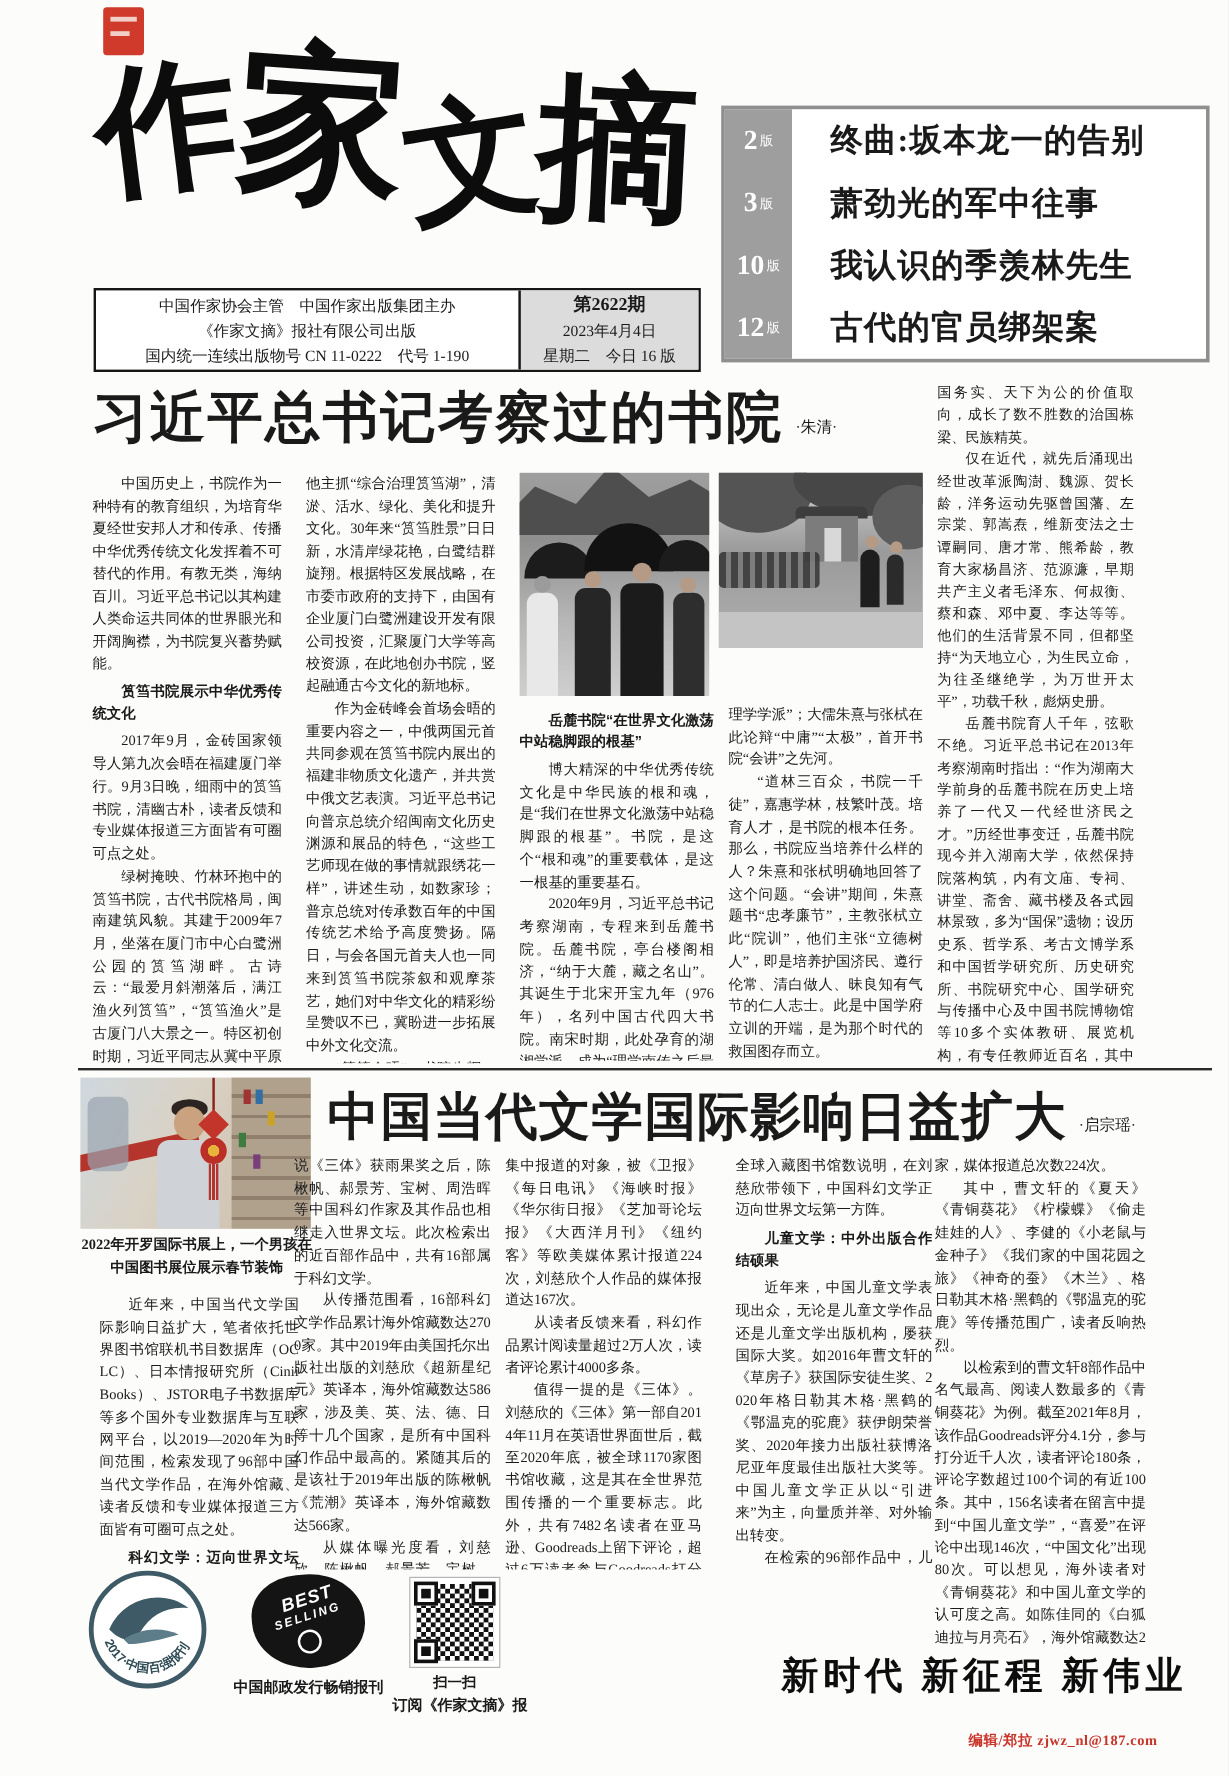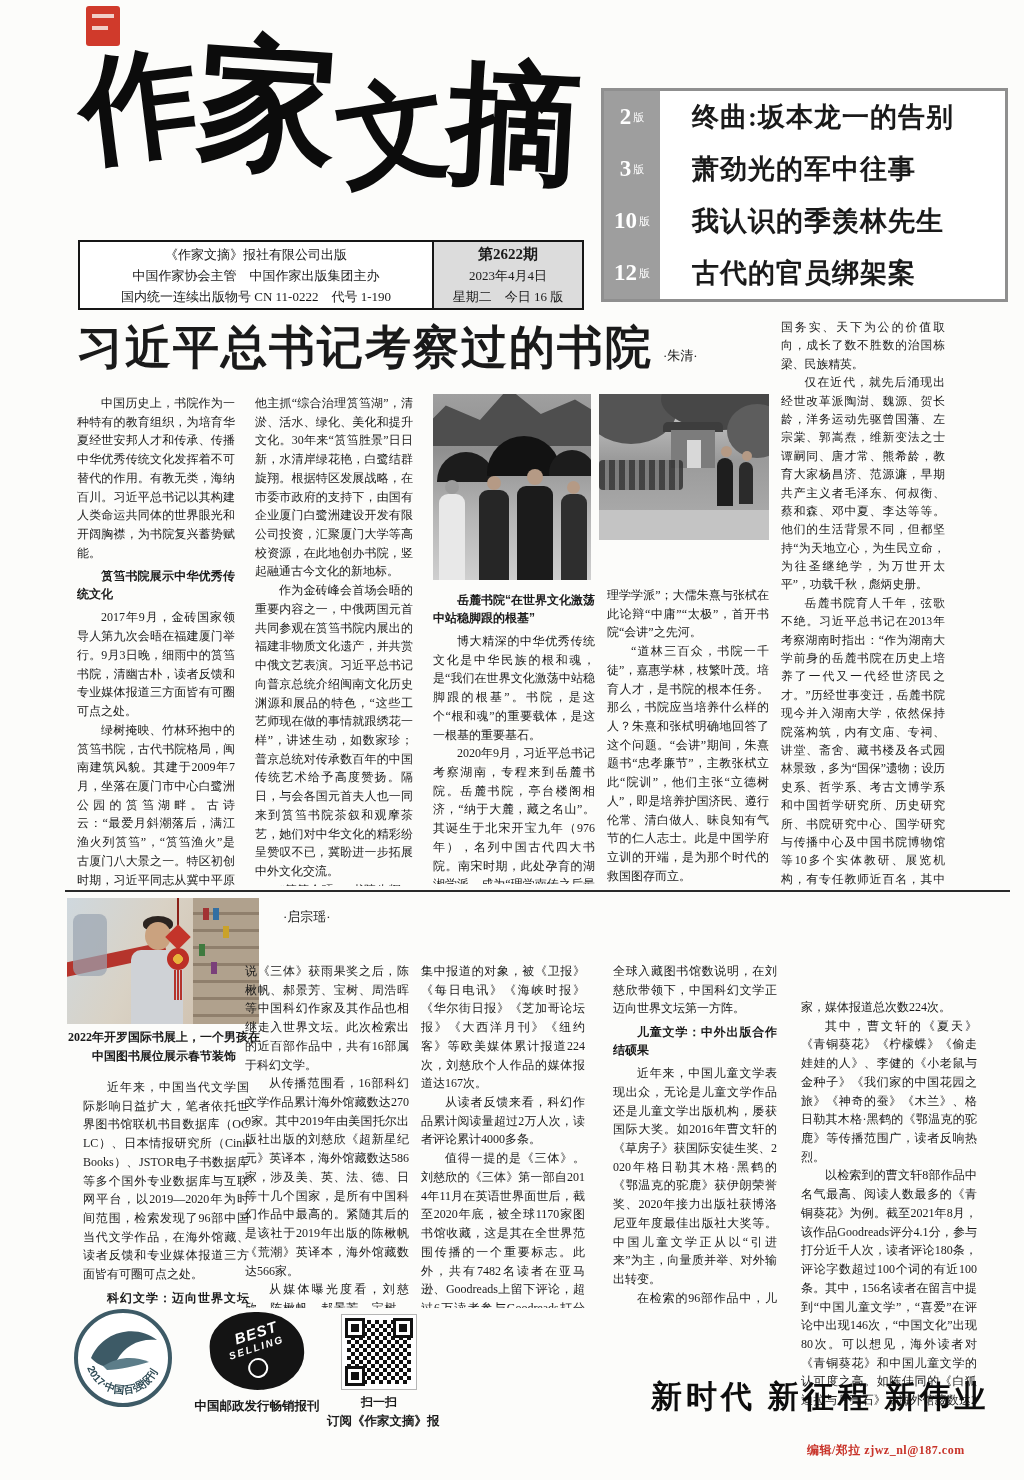--- a/index.html
+++ b/index.html
@@ -115,21 +115,21 @@
              background:radial-gradient(#e8b33a 30%,#bc2f26 32%);}
   .knot-tassel{position:absolute;left:107px;top:72px;width:8px;height:30px;
              background:linear-gradient(90deg,#b5342c 0 2px,transparent 2px 3px,#b5342c 3px 5px,transparent 5px 6px,#b5342c 6px 8px);}
   .photoC-cap{position:absolute;left:0;top:130px;width:198px;text-align:center;font-size:12px;font-weight:bold;line-height:19px;}
   .a2-head{position:absolute;left:208px;top:10px;width:737px;display:flex;align-items:flex-end;}
   .a2-title{font-weight:900;font-size:43px;letter-spacing:1px;line-height:1.1;white-space:nowrap;}
   .a2c1{left:18px;top:180px;width:166px;height:230px;}
   .a2c2{left:180px;top:64px;width:164px;height:346px;}
   .a2c3{left:356px;top:64px;width:164px;height:346px;}
   .a2c4{left:548px;top:64px;width:164px;height:346px;}
-  .a2c5{left:736px;top:64px;width:176px;height:414px;margin-top:36px;}
+  .a2c5{left:714px;top:64px;width:176px;height:414px;}
 
   
   .footer{left:65px;top:1300px;width:945px;height:175px;}
   .award{position:absolute;left:8px;top:8px;width:100px;height:104px;}
   .stampwrap{position:absolute;left:116px;top:12px;width:152px;text-align:center;}
   .stamp{position:relative;width:94px;height:78px;margin:0 auto;background:#141414;color:#fff;
          border-radius:42% 50% 46% 52%;transform:rotate(-4deg);
          display:flex;flex-direction:column;align-items:center;justify-content:center;}
   .stamp .s1{font:italic 900 15px "Liberation Sans","DejaVu Sans",sans-serif;transform:rotate(-14deg);letter-spacing:1px;}
   .stamp .s2{font:italic 900 10px "Liberation Sans","DejaVu Sans",sans-serif;transform:rotate(-14deg);letter-spacing:2px;margin-top:1px;}
@@ -159,22 +159,22 @@
 
   <div class="abs masthead">
     <span class="mc0">作</span>
     <span class="mc1">家</span>
     <span class="mc2">文</span>
     <span class="mc3">摘</span>
   </div>
 
   <div class="abs infobox">
     <div class="info-left">
+      <div>中国作家协会主管　中国作家出版集团主办</div>
       <div>《作家文摘》报社有限公司出版</div>
-      <div>中国作家协会主管　中国作家出版集团主办</div>
       <div>国内统一连续出版物号 CN 11-0222　代号 1-190</div>
     </div>
     <div class="info-right">
       <div class="iss">第2622期</div>
       <div>2023年4月4日</div>
       <div>星期二　今日 16 版</div>
     </div>
   </div>
 
   <div class="abs indexbox">
@@ -289,20 +289,21 @@
       <div class="boy-body"></div>
       <div class="boy-hair"></div>
       <div class="boy-head"></div>
       <div class="knot-string"></div>
       <div class="knot-diamond"></div>
       <div class="knot-disc"></div>
       <div class="knot-tassel"></div>
     </div>
     <div class="photoC-cap">2022年开罗国际书展上，一个男孩在中国图书展位展示春节装饰</div>
     <div class="a2-head">
+      <div class="a2-title">中国当代文学国际影响日益扩大</div>
       <div class="byline">·启宗瑶·</div>
     </div>
     <div class="abs col a2c1">
         <p class="para">近年来，中国当代文学国际影响日益扩大，笔者依托世界图书馆联机书目数据库（OCLC）、日本情报研究所（CiniiBooks）、JSTOR电子书数据库等多个国外专业数据库与互联网平台，以2019—2020年为时间范围，检索发现了96部中国当代文学作品，在海外馆藏、读者反馈和专业媒体报道三方面皆有可圈可点之处。</p>
         <div class="subhead">科幻文学：迈向世界文坛第一方阵</div>
       </div>
     <div class="abs col a2c2">
         <p class="para cont">说《三体》获雨果奖之后，陈楸帆、郝景芳、宝树、周浩晖等中国科幻作家及其作品也相继走入世界文坛。此次检索出的近百部作品中，共有16部属于科幻文学。</p>
         <p class="para">从传播范围看，16部科幻文学作品累计海外馆藏数达2700家。其中2019年由美国托尔出版社出版的刘慈欣《超新星纪元》英译本，海外馆藏数达586家，涉及美、英、法、德、日等十几个国家，是所有中国科幻作品中最高的。紧随其后的是该社于2019年出版的陈楸帆《荒潮》英译本，海外馆藏数达566家。</p>
         <p class="para">从媒体曝光度看，刘慈欣、陈楸帆、郝景芳、宝树、周浩晖等科幻作家的作品是海外媒体</p>

